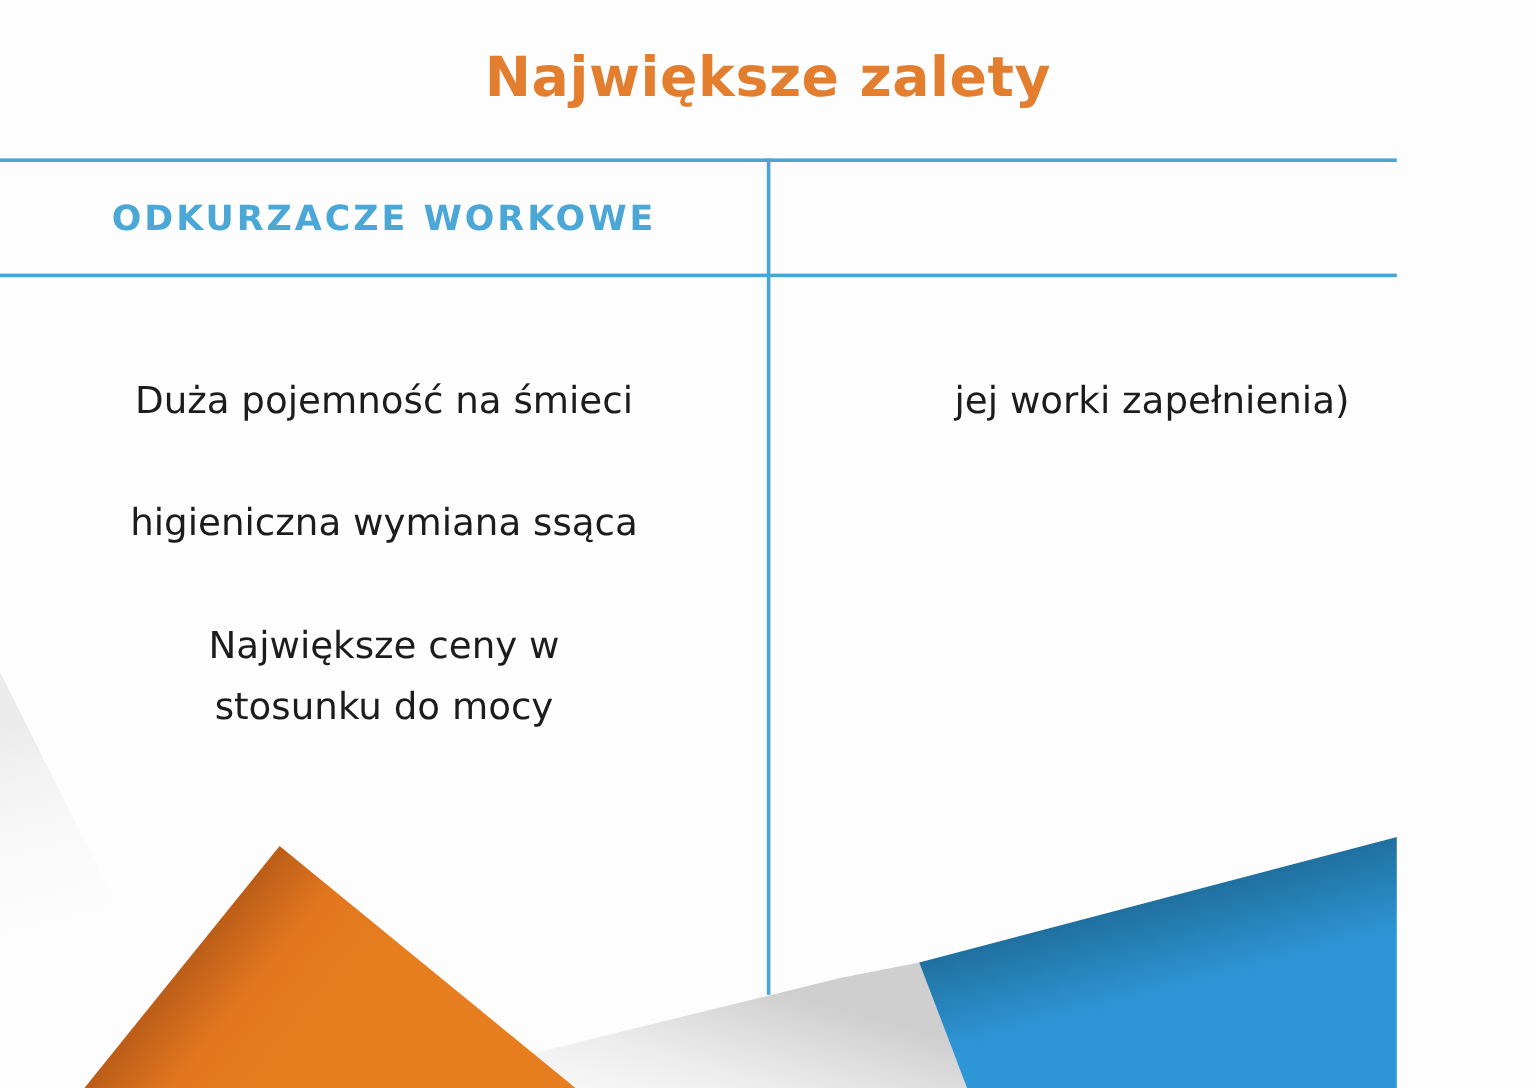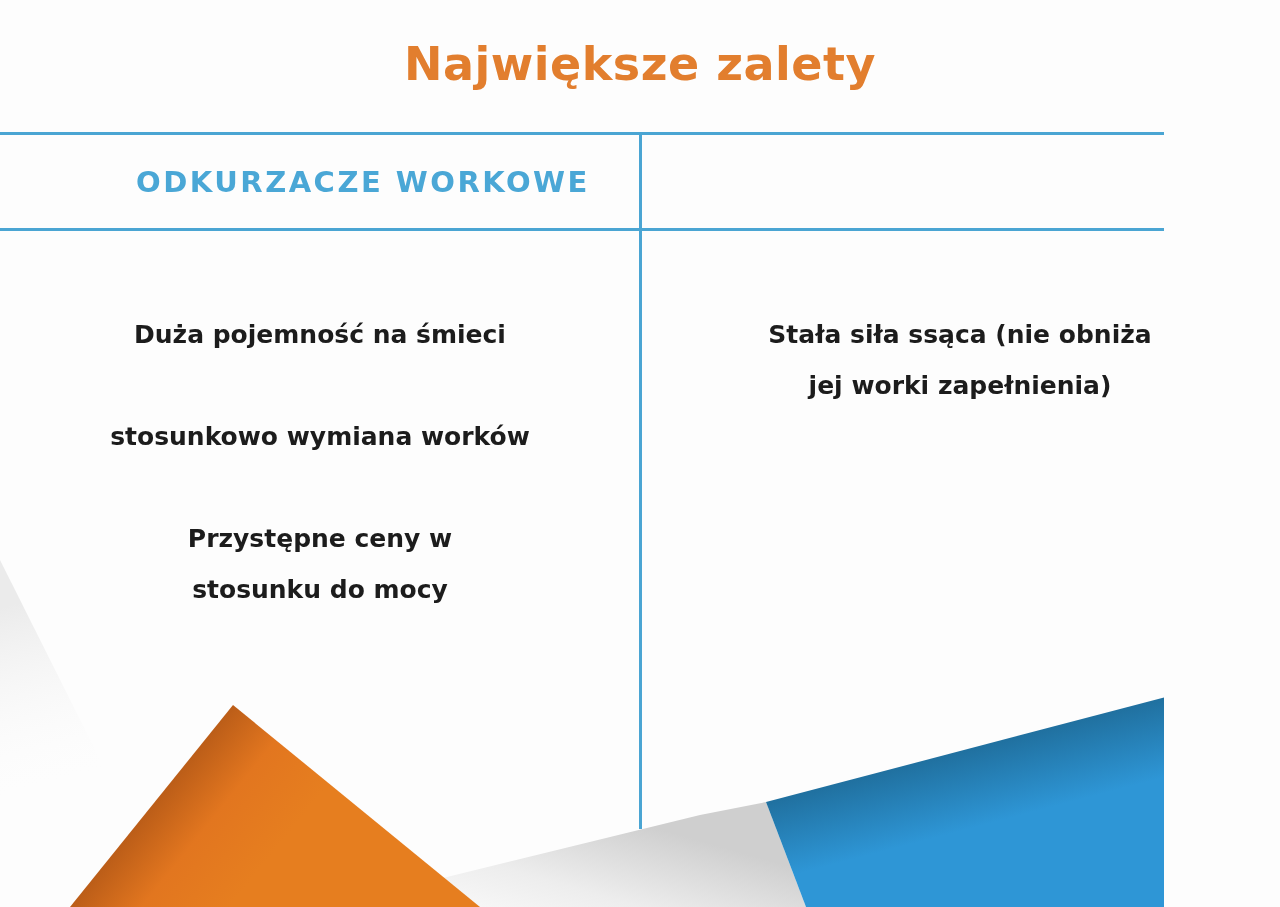--- a/index.html
+++ b/index.html
@@ -70,39 +70,38 @@
   .header-cell {
     width: 640px;
     display: flex;
     align-items: center;
     justify-content: center;
     font-size: 29px;
     font-weight: 700;
     letter-spacing: 2.5px;
     color: #4aa7d6;
     white-space: nowrap;
-    margin-left: 43px;
   }
   .columns {
     position: absolute;
     top: 309px;
     left: 0;
     width: 1280px;
     display: flex;
     z-index: 3;
   }
   .column {
     width: 640px;
     text-align: center;
     color: #1c1c1c;
   }
   .para {
     margin: 0 0 51px 0;
-    font-size: 25px;
-    font-weight: 700;
+    font-size: 31px;
+    font-weight: 400;
     line-height: 51px;
   }
   .para .line {
     white-space: nowrap;
   }
 </style>
 </head>
 <body>
 
 <div class="page">
@@ -145,28 +144,27 @@
   <div class="headers-row">
     <div class="header-cell">ODKURZACZE WORKOWE</div>
   </div>
 
   <div class="columns">
     <div class="column">
         <div class="para">
           <div class="line">Duża pojemność na śmieci</div>
         </div>
         <div class="para">
-          <div class="line">stosunkowo wymiana worków</div>
+          <div class="line">higieniczna wymiana ssąca</div>
         </div>
         <div class="para">
-          <div class="line">Przystępne ceny w</div>
+          <div class="line">Największe ceny w</div>
           <div class="line">stosunku do mocy</div>
         </div>
       </div>
     <div class="column">
         <div class="para">
-          <div class="line">Stała siła ssąca (nie obniża</div>
           <div class="line">jej worki zapełnienia)</div>
         </div>
       </div>
   </div>
 
 </div>
 
 </body></html>

